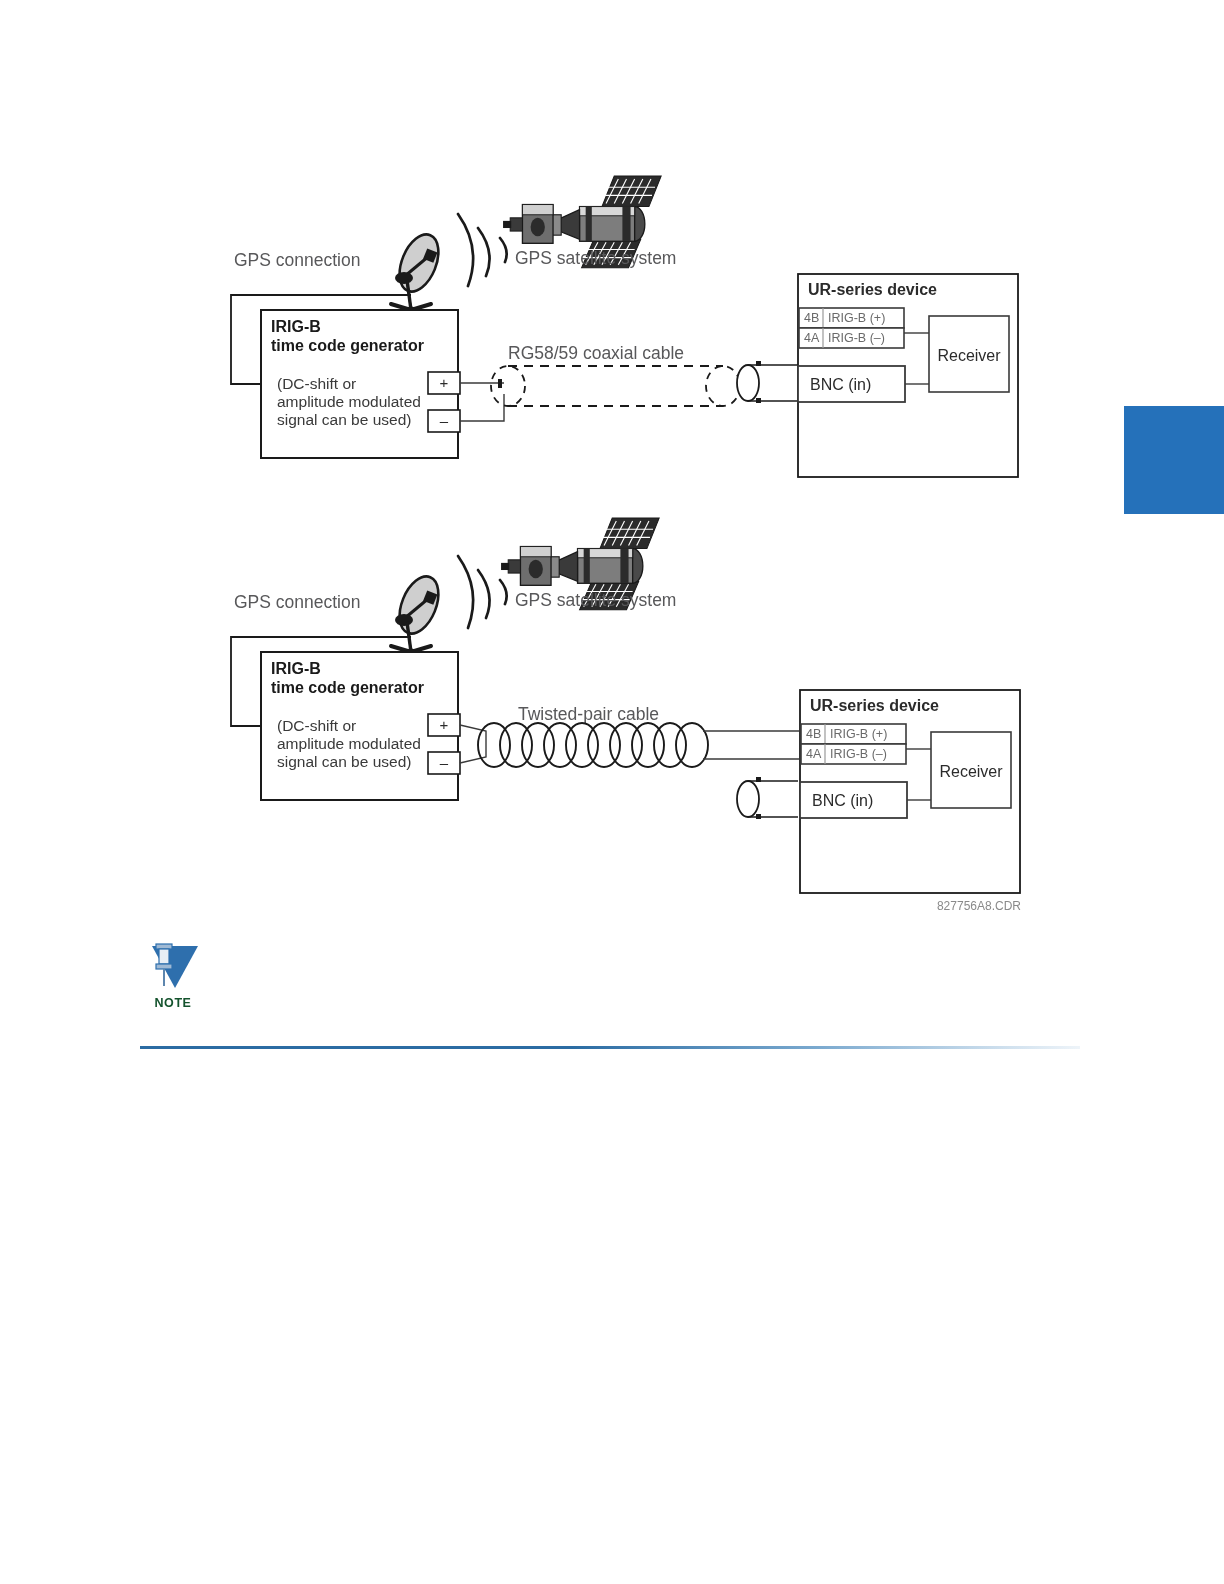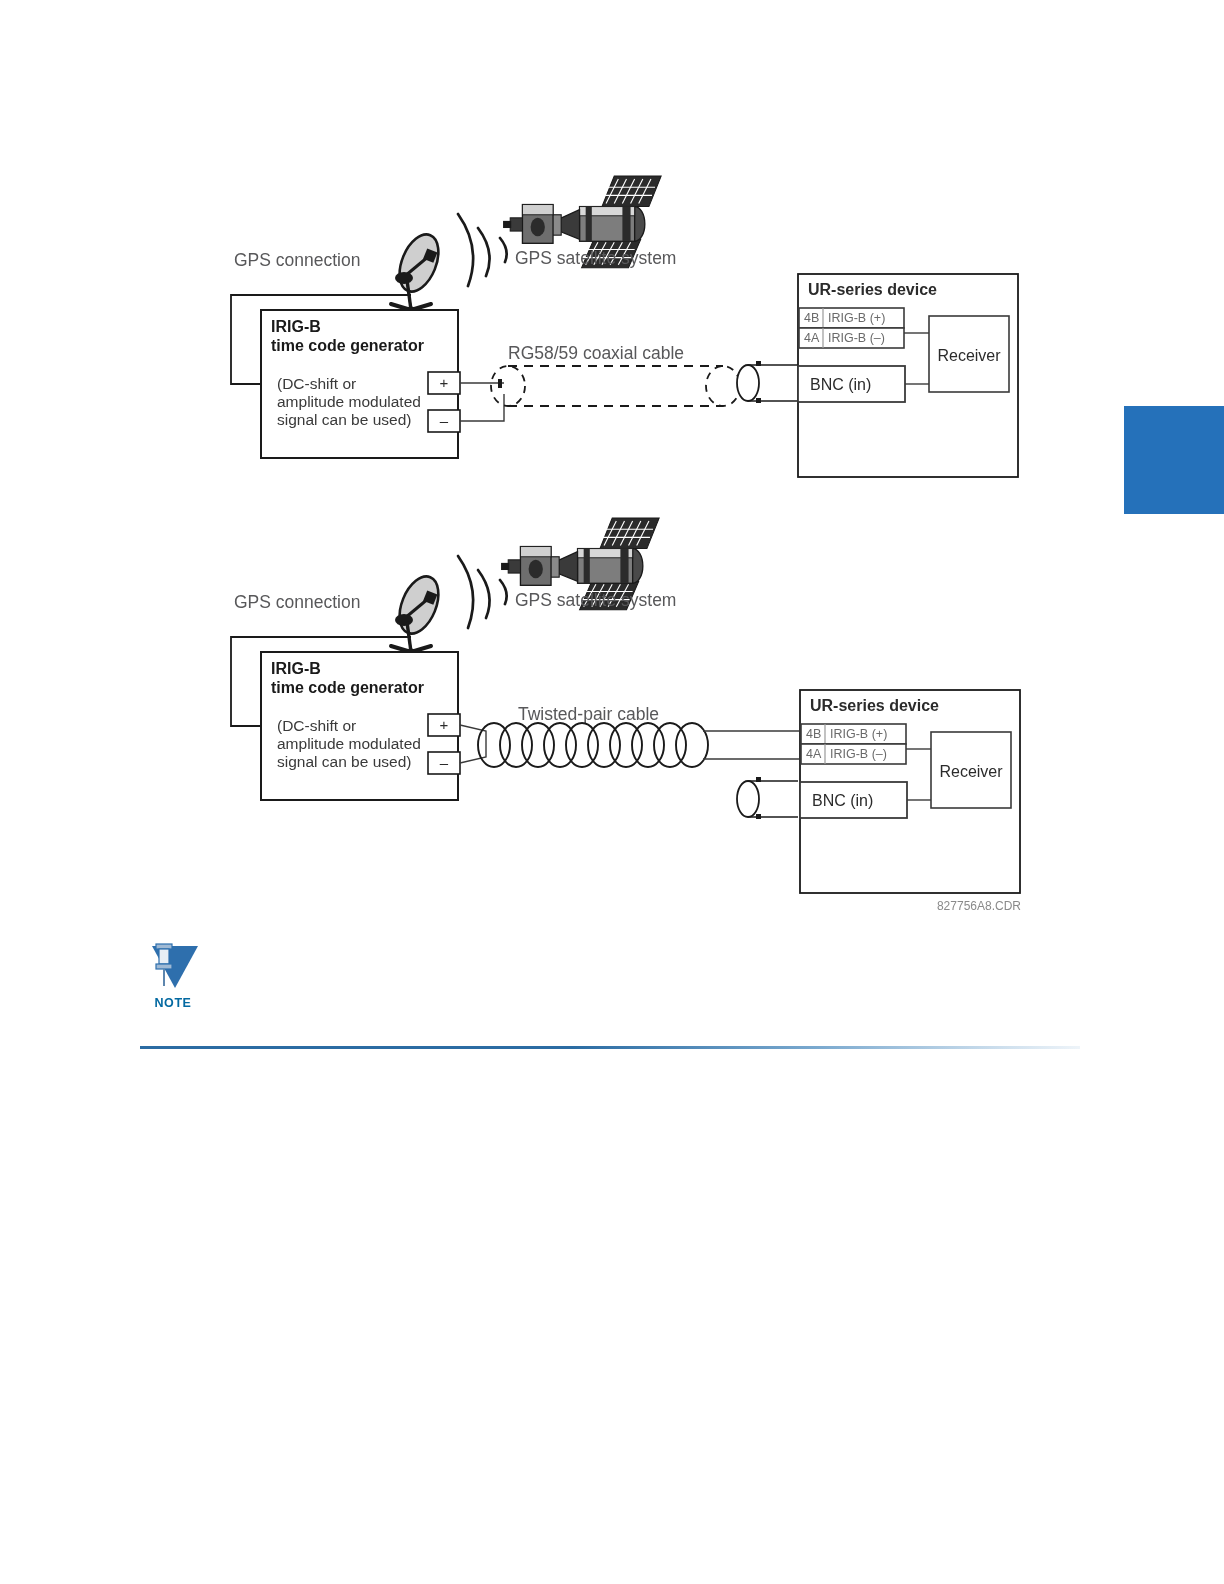--- a/index.html
+++ b/index.html
@@ -20,21 +20,21 @@
   }
 
   
   .diagram { position:absolute; left:0; top:0; width:1224px; height:1040px; }
 
   
   .note-block { position:absolute; left:138px; top:938px; width:70px; height:80px; }
   .note-label {
     position:absolute; left:0; top:58px; width:70px;
     text-align:center; font-size:12.5px; font-weight:bold;
-    color:#0369a1; letter-spacing:0.6px;
+    color:#14532d; letter-spacing:0.6px;
   }
 
   
   .rule {
     position:absolute; left:140px; top:1046px;
     width:940px; height:3px;
     background:linear-gradient(to right, #2b6ca3 0%, #2b6ca3 46%, #7aa9cf 72%, #cfe0ee 92%, #eef4f9 100%);
   }
 
   

